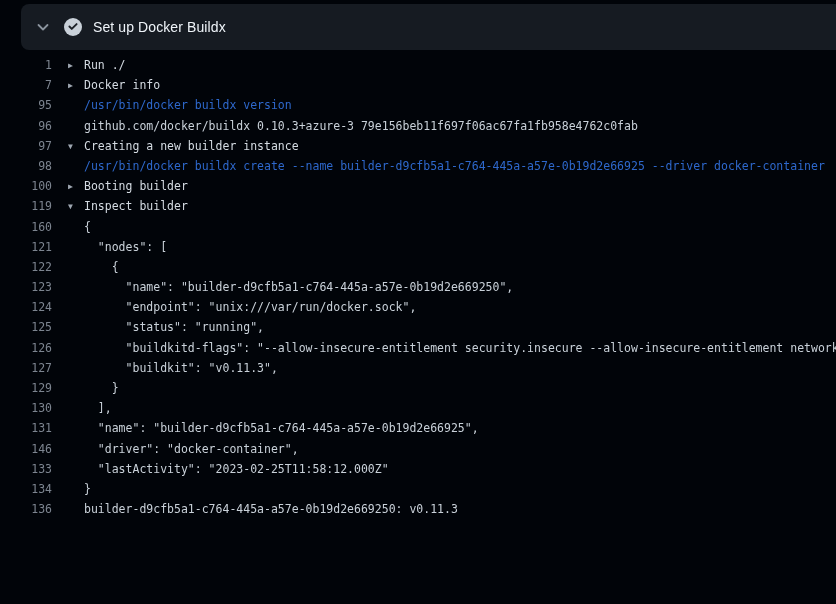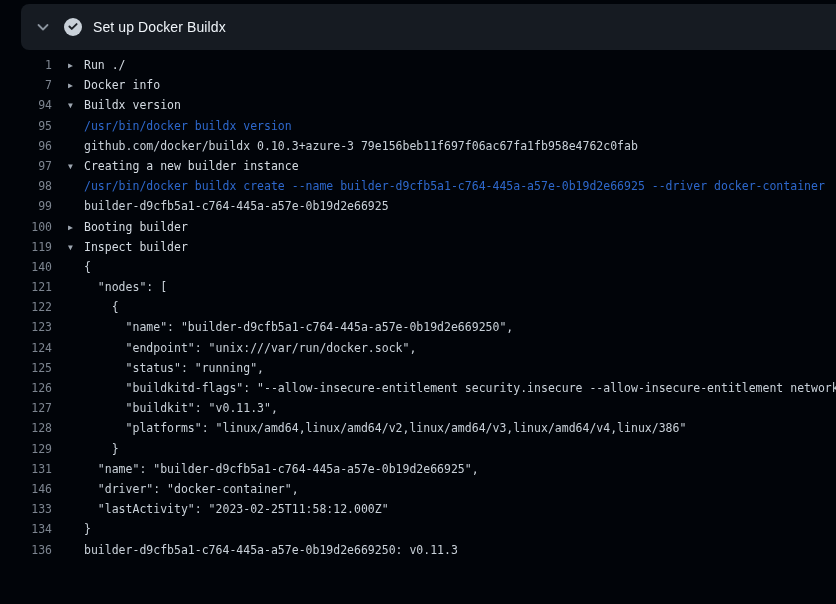--- a/index.html
+++ b/index.html
@@ -52,36 +52,34 @@
   <svg class="checkwrap" viewBox="0 0 16 16">
     <circle cx="8" cy="8" r="8" fill="#c9d1d9"></circle>
     <path d="M11.2 5.4 6.9 9.7 4.8 7.6" fill="none" stroke="#1c2128" stroke-width="1.7" stroke-linecap="round" stroke-linejoin="round"></path>
   </svg>
   <span class="step-title">Set up Docker Buildx</span>
 </div>
 
 <div class="log">
     <div class="row"><span class="num">1</span><div class="body group"><span class="marker">▶</span><span class="t-group">Run ./</span></div></div>
     <div class="row"><span class="num">7</span><div class="body group"><span class="marker">▶</span><span class="t-group">Docker info</span></div></div>
-    <div class="row"><span class="num">94</span><div class="body group"><span class="marker">▼</span><span class="t-group">Buildx version</span></div></div>
     <div class="row"><span class="num">95</span><div class="body plain"><span class="t-cmd">/usr/bin/docker buildx version</span></div></div>
     <div class="row"><span class="num">96</span><div class="body plain"><span class="t-out">github.com/docker/buildx 0.10.3+azure-3 79e156beb11f697f06ac67fa1fb958e4762c0fab</span></div></div>
     <div class="row"><span class="num">97</span><div class="body group"><span class="marker">▼</span><span class="t-group">Creating a new builder instance</span></div></div>
     <div class="row"><span class="num">98</span><div class="body plain"><span class="t-cmd">/usr/bin/docker buildx create --name builder-d9cfb5a1-c764-445a-a57e-0b19d2e66925 --driver docker-container</span></div></div>
-    <div class="row"><span class="num">99</span><div class="body plain"><span class="t-out">builder-d9cfb5a1-c764-445a-a57e-0b19d2e66925</span></div></div>
     <div class="row"><span class="num">100</span><div class="body group"><span class="marker">▶</span><span class="t-group">Booting builder</span></div></div>
     <div class="row"><span class="num">119</span><div class="body group"><span class="marker">▼</span><span class="t-group">Inspect builder</span></div></div>
-    <div class="row"><span class="num">140</span><div class="body plain"><span class="t-out">{</span></div></div>
+    <div class="row"><span class="num">160</span><div class="body plain"><span class="t-out">{</span></div></div>
     <div class="row"><span class="num">121</span><div class="body plain"><span class="t-out">  "nodes": [</span></div></div>
     <div class="row"><span class="num">122</span><div class="body plain"><span class="t-out">    {</span></div></div>
     <div class="row"><span class="num">123</span><div class="body plain"><span class="t-out">      "name": "builder-d9cfb5a1-c764-445a-a57e-0b19d2e669250",</span></div></div>
     <div class="row"><span class="num">124</span><div class="body plain"><span class="t-out">      "endpoint": "unix:///var/run/docker.sock",</span></div></div>
     <div class="row"><span class="num">125</span><div class="body plain"><span class="t-out">      "status": "running",</span></div></div>
     <div class="row"><span class="num">126</span><div class="body plain"><span class="t-out">      "buildkitd-flags": "--allow-insecure-entitlement security.insecure --allow-insecure-entitlement network</span></div></div>
     <div class="row"><span class="num">127</span><div class="body plain"><span class="t-out">      "buildkit": "v0.11.3",</span></div></div>
-    <div class="row"><span class="num">128</span><div class="body plain"><span class="t-out">      "platforms": "linux/amd64,linux/amd64/v2,linux/amd64/v3,linux/amd64/v4,linux/386"</span></div></div>
     <div class="row"><span class="num">129</span><div class="body plain"><span class="t-out">    }</span></div></div>
+    <div class="row"><span class="num">130</span><div class="body plain"><span class="t-out">  ],</span></div></div>
     <div class="row"><span class="num">131</span><div class="body plain"><span class="t-out">  "name": "builder-d9cfb5a1-c764-445a-a57e-0b19d2e66925",</span></div></div>
     <div class="row"><span class="num">146</span><div class="body plain"><span class="t-out">  "driver": "docker-container",</span></div></div>
     <div class="row"><span class="num">133</span><div class="body plain"><span class="t-out">  "lastActivity": "2023-02-25T11:58:12.000Z"</span></div></div>
     <div class="row"><span class="num">134</span><div class="body plain"><span class="t-out">}</span></div></div>
     <div class="row"><span class="num">136</span><div class="body plain"><span class="t-out">builder-d9cfb5a1-c764-445a-a57e-0b19d2e669250: v0.11.3</span></div></div>
   </div>
 
 </body></html>

